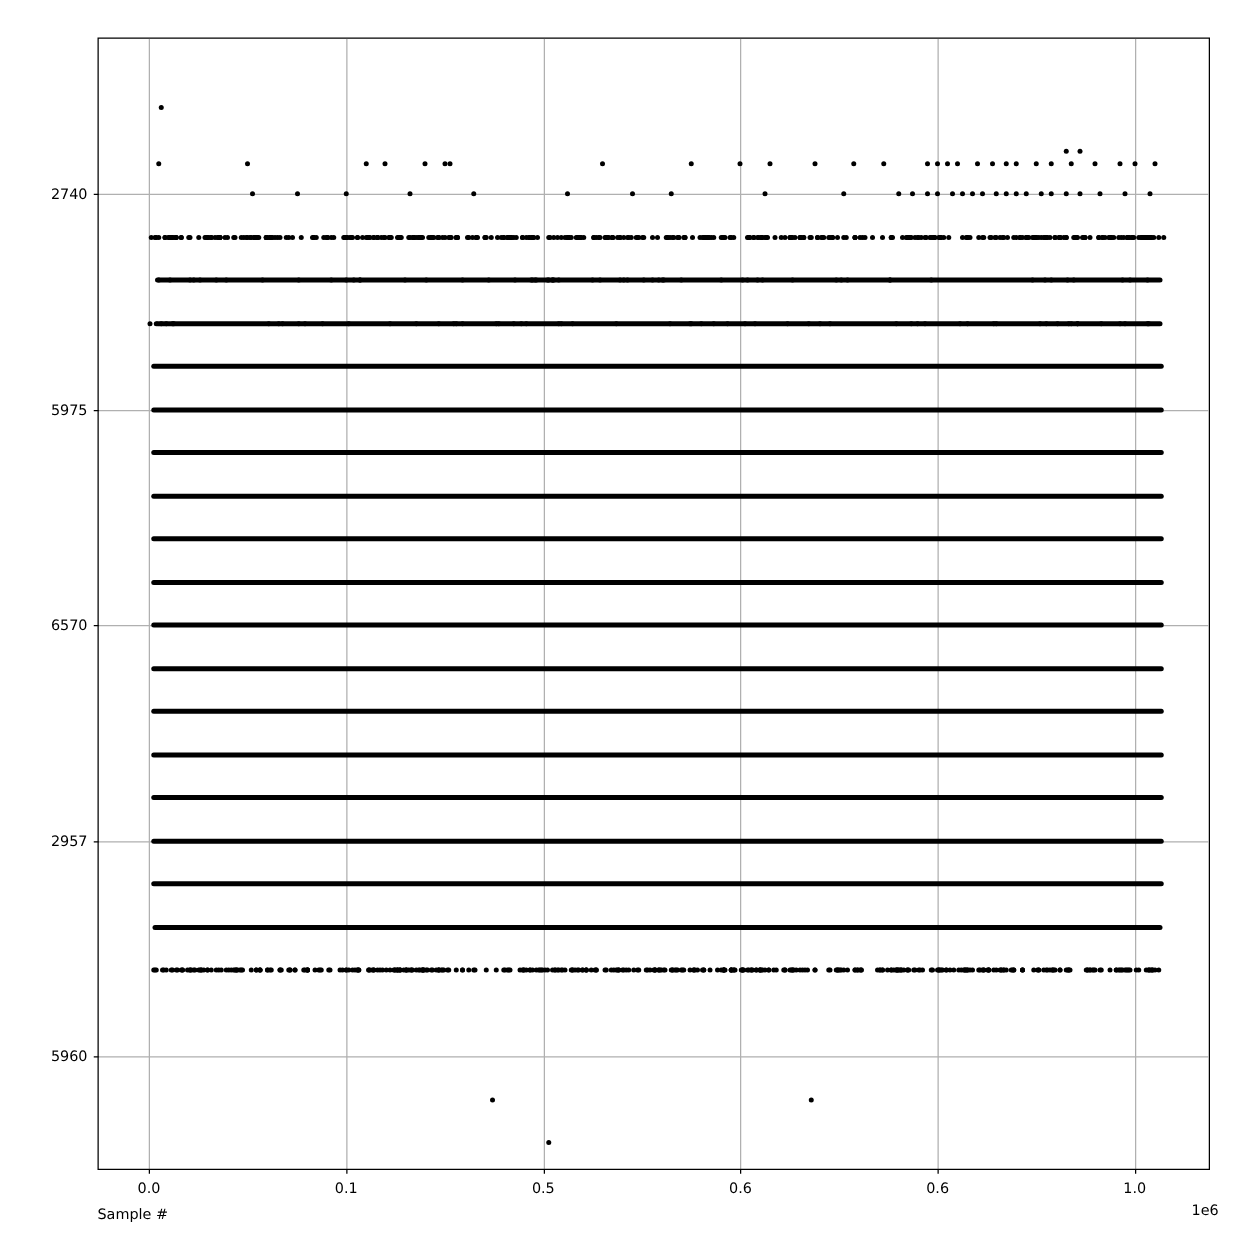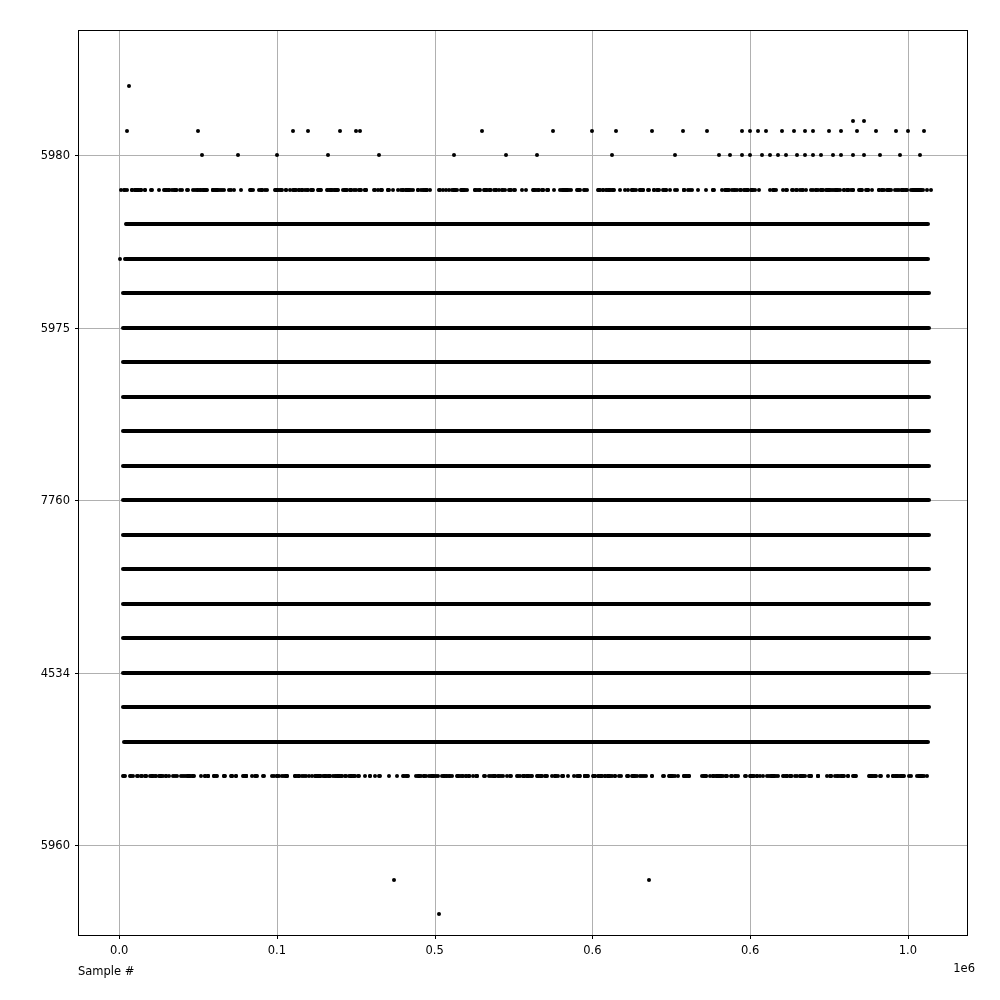--- a/index.html
+++ b/index.html
@@ -1125,24 +1125,24 @@
       <div class="xlab" style="left: 355.673px;">0.5</div>
       <div class="tickx" style="left: 513.4px;"></div>
       <div class="xlab" style="left: 513.4px;">0.6</div>
       <div class="tickx" style="left: 671.126px;"></div>
       <div class="xlab" style="left: 671.126px;">0.6</div>
       <div class="tickx" style="left: 828.853px;"></div>
       <div class="xlab" style="left: 828.853px;">1.0</div>
       <div class="ticky" style="top: 814.29px;"></div>
       <div class="ylab" style="top: 814.29px;">5960</div>
       <div class="ticky" style="top: 641.771px;"></div>
-      <div class="ylab" style="top: 641.771px;">4534</div>
+      <div class="ylab" style="top: 641.771px;">2957</div>
       <div class="ticky" style="top: 469.252px;"></div>
-      <div class="ylab" style="top: 469.252px;">7760</div>
+      <div class="ylab" style="top: 469.252px;">6570</div>
       <div class="ticky" style="top: 296.733px;"></div>
       <div class="ylab" style="top: 296.733px;">5975</div>
       <div class="ticky" style="top: 124.214px;"></div>
-      <div class="ylab" style="top: 124.214px;">5980</div>
+      <div class="ylab" style="top: 124.214px;">2740</div>
     </div>
 
   <div id="xaxis-title">Sample #</div>
 
 </div>
 
 </body></html>

